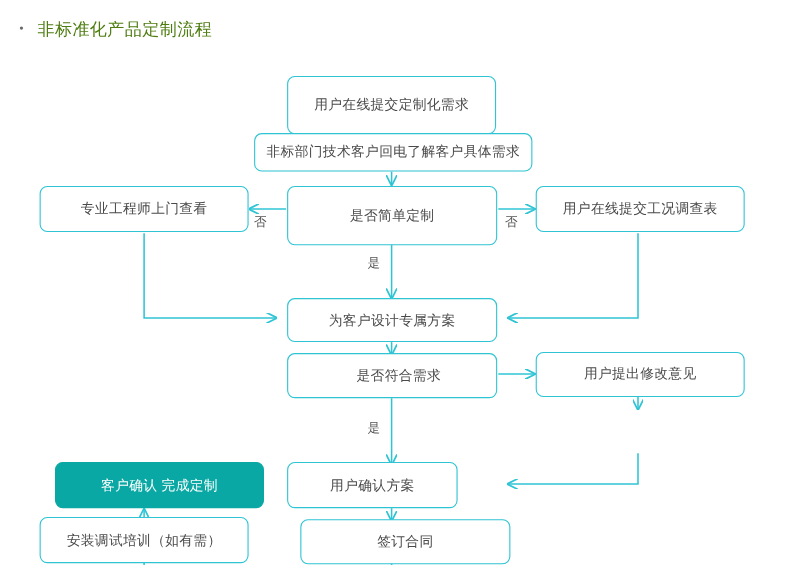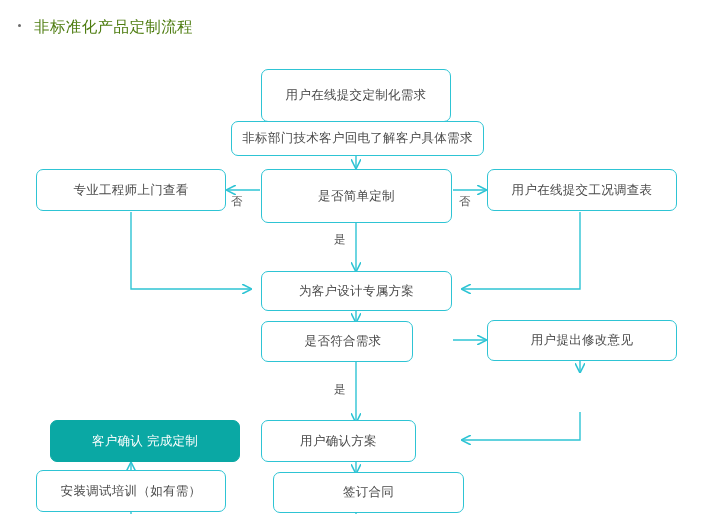--- a/index.html
+++ b/index.html
@@ -139,21 +139,21 @@
   </div>
 
   <div class="node" style="left:487px; top:169px; width:190px; height:42px;">
     <span>用户在线提交工况调查表</span>
   </div>
 
   <div class="node" style="left:261px; top:271px; width:191px; height:40px;">
     <span>为客户设计专属方案</span>
   </div>
 
-  <div class="node" style="left:261px; top:321px; width:152px; height:41px;padding-left:12px;">
+  <div class="node" style="left:261px; top:321px; width:191px; height:41px;padding-left:12px;">
     <span>是否符合需求</span>
   </div>
 
   <div class="node" style="left:487px; top:320px; width:190px; height:41px;">
     <span>用户提出修改意见</span>
   </div>
 
 
   <div class="node filled" style="left:36px; top:420px; width:190px; height:42px;">
     <span>客户确认 完成定制</span>

